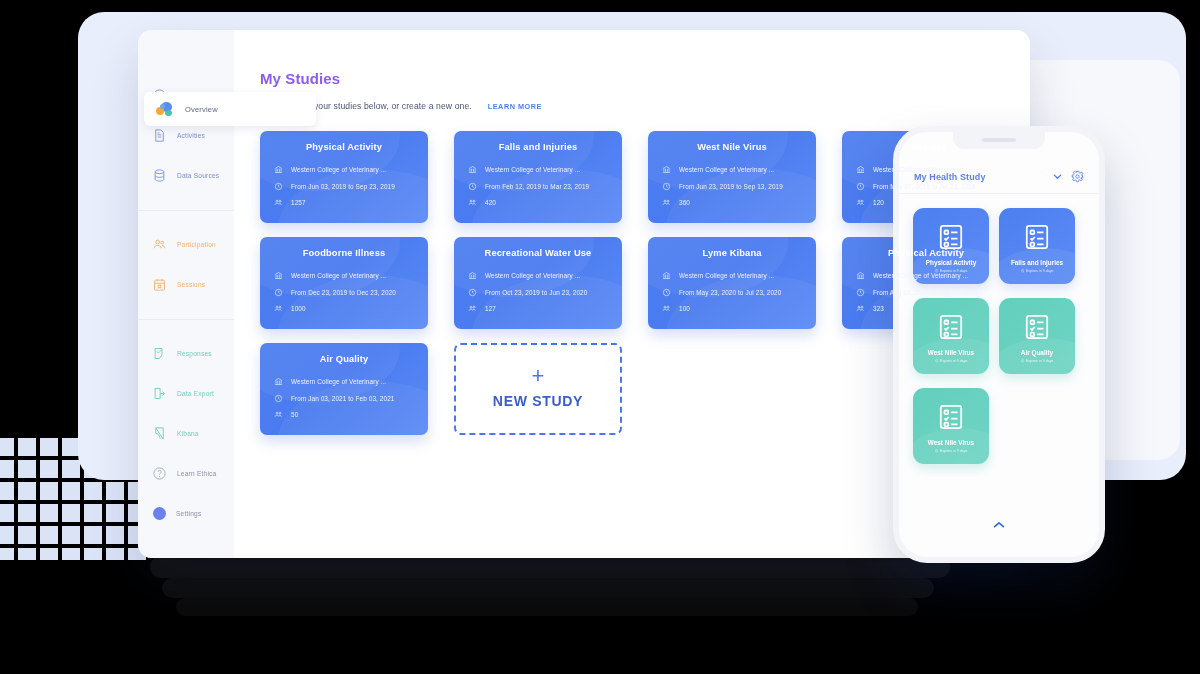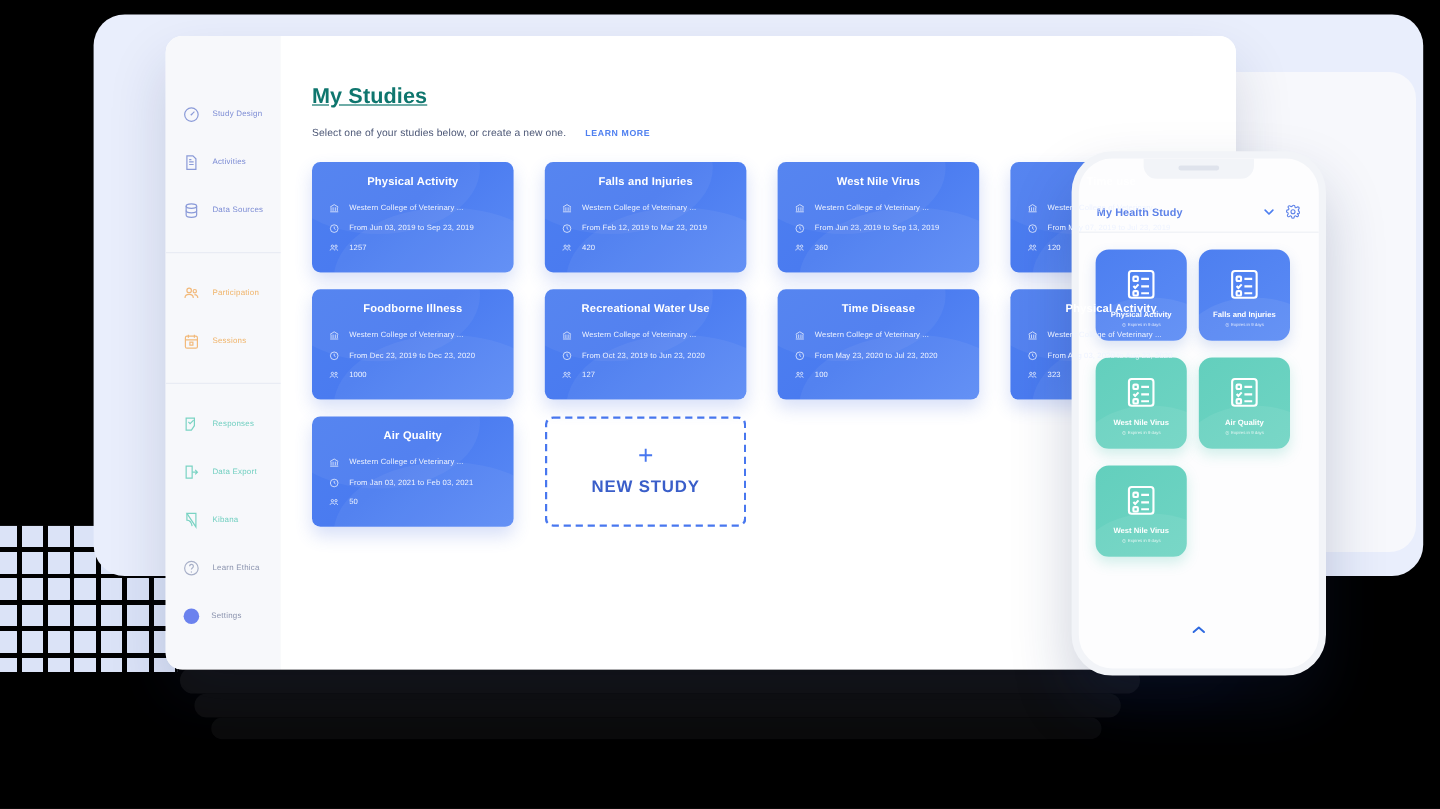--- a/index.html
+++ b/index.html
@@ -82,21 +82,21 @@
   .ico { width:15px; height:15px; flex:0 0 15px; display:block;}
   .grp-blue .lbl { color:#7b8bd4; }
   .grp-orange .lbl { color:#f0b46a; }
   .grp-green .lbl { color:#71cfc0; }
   .nav-bottom { margin-top:auto; padding-bottom: 30px; }
   .nav-bottom .lbl { color:#8b93ae; font-size:6.6px;}
   .avatar-dot { width:13px;height:13px;border-radius:50%;background:#6b82ee;flex:0 0 13px;margin-left:1px;}
 
   
   .content { flex:1; padding: 40px 0 0 26px; background:#fff; position:relative;}
-  .page-title { font-size: 18px; color:#0f766e; font-weight:700; letter-spacing:.1px;text-decoration:underline;}
+  .page-title { font-size: 15px; color:#8b5cf6; font-weight:700; letter-spacing:.1px;}
   .page-sub { margin-top: 14px; font-size: 8.6px; color:#4b5675; letter-spacing:.1px;}
   .learn-more { color:#4e7ff0; font-weight:700; font-size:7.3px; letter-spacing:.5px; margin-left:16px; cursor:pointer;}
 
   .cards {
     margin-top: 20px; display: grid;
     grid-template-columns: repeat(4, 168px);
     gap: 14px 26px;
   }
   .card {
     height: 92px; border-radius: 7px; position: relative; overflow:hidden;
@@ -178,20 +178,29 @@
   <div class="bg-panel"></div>
   <div class="plate p1"></div>
   <div class="plate p2"></div>
   <div class="plate p3"></div>
   <div class="panel-right"></div>
 
   <div class="window">
 
     <div class="sidebar">
 
+      <div class="nav-overview">
+        <span class="brainlogo">
+          <i class="b1"></i>
+            <i class="b2"></i>
+            <i class="b3"></i>
+            <i class="b4"></i>
+        </span>
+        <span class="lbl">Overview</span>
+      </div>
 
       <div style="height:66px"></div>
 
       <div class="nav-group grp-blue">
         <div class="nav-item">
           <svg class="ico" viewBox="0 0 24 24" fill="none" stroke="#8a9ad8" stroke-width="1.6">
             <circle cx="12" cy="12" r="9"></circle>
               <path d="M12 12l4-4"></path>
               <circle cx="12" cy="12" r="1.2" fill="#8a9ad8" stroke="none"></circle>
           </svg>
@@ -443,21 +452,21 @@
                 <svg class="ci" viewBox="0 0 24 24" fill="none" stroke="#ffffff" stroke-width="1.7">
                   <circle cx="8" cy="8.5" r="2.6"></circle>
                   <circle cx="16" cy="8.5" r="2.6"></circle>
                   <path d="M3 18c0-2.6 2.2-4 5-4s5 1.4 5 4M13.5 14.4c2.5-.5 6 .6 6 3.6"></path>
                 </svg>
                 <span class="txt">127</span>
               </div>
             </div>
           </div>
           <div class="card">
-            <div class="card-title">Time Disease</div>
+            <div class="card-title">Lyme Kibana</div>
             <div class="card-rows">
               <div class="card-row">
                 <svg class="ci" viewBox="0 0 24 24" fill="none" stroke="#ffffff" stroke-width="1.7">
                   <path d="M3 9.5L12 4l9 5.5"></path>
                   <path d="M5 10v8M9.5 10v8M14.5 10v8M19 10v8"></path>
                   <path d="M3 20h18"></path>
                 </svg>
                 <span class="txt">Western College of Veterinary ...</span>
               </div>
               <div class="card-row">

